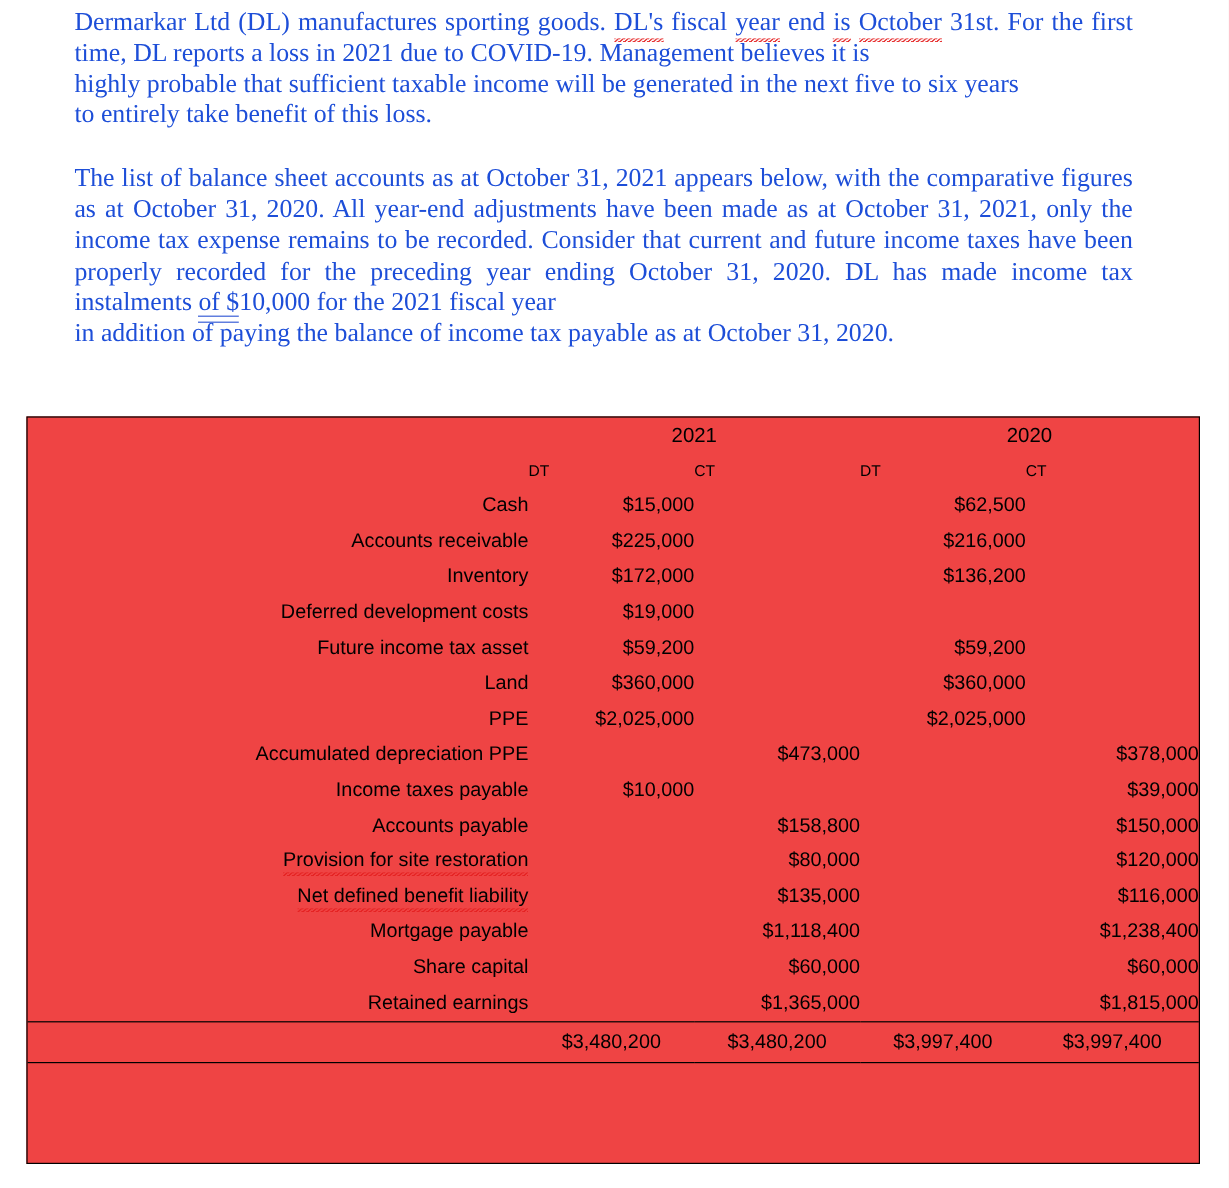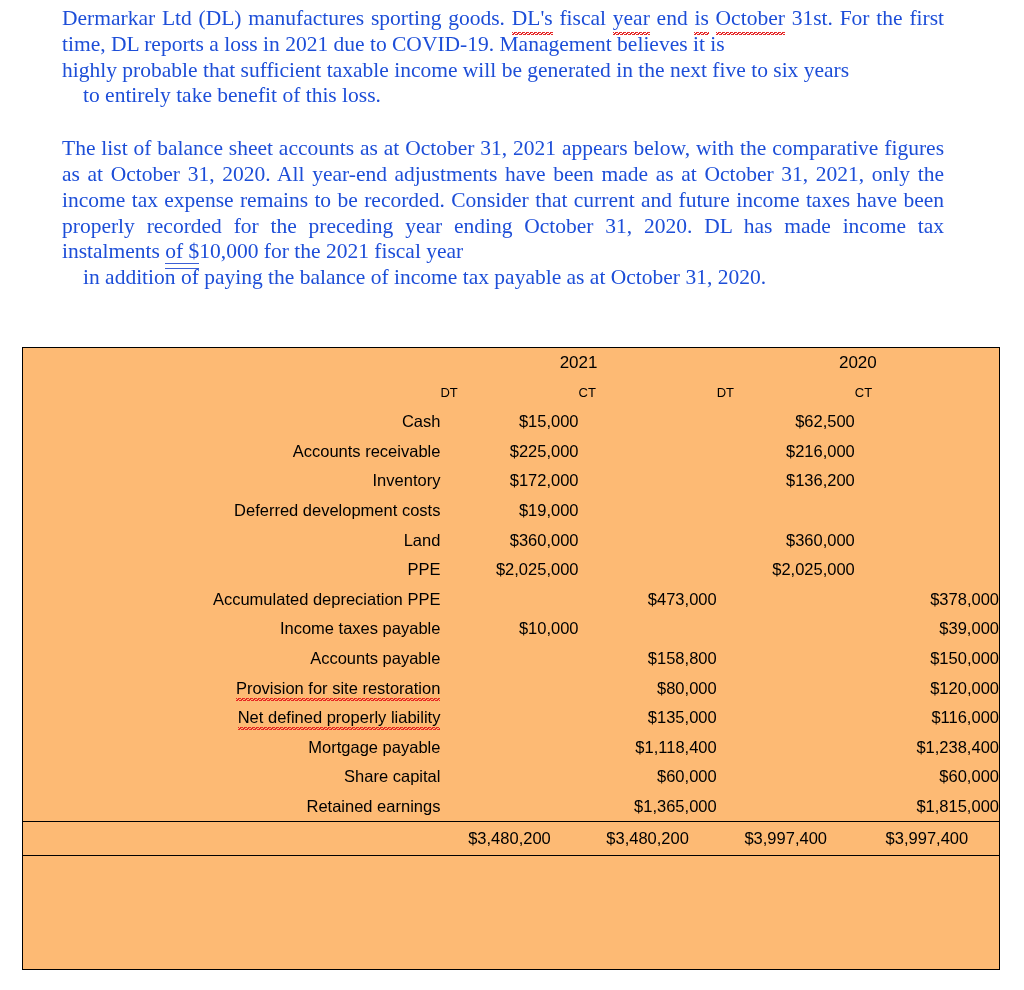--- a/index.html
+++ b/index.html
@@ -25,21 +25,21 @@
   }
   .para {
     font-family: "Liberation Serif", serif;
     font-size: 21.5px;
     line-height: 25.8px;
     color: #1d4ed8;
     text-align: justify;
     margin: 0;
   }
   .para.p2 { margin-top: 27px; }
-  .para .last-line { text-align: left; margin-left: 21px; }
+  .para .last-line { text-align: left; }
 
   
   .sq {
     position: relative;
     display: inline-block;
   }
   .sq::after {
     content: "";
     position: absolute;
     left: 0;
@@ -71,21 +71,21 @@
 
   
   .tbl-wrap {
     position: absolute;
     left: 22px;
     top: 347px;
     width: 978px;
     height: 623px;
     border: 1.6px solid #000;
     box-sizing: border-box;
-    background: #fdba74;
+    background: #ef4444;
   }
   table.ledger {
     border-collapse: collapse;
     width: 100%;
     table-layout: fixed;
     font-family: "Liberation Sans", sans-serif;
     font-size: 16.5px;
     color: #000;
   }
   table.ledger td, table.ledger th {
@@ -194,20 +194,27 @@
         <td class="num"></td>
       </tr>
       <tr class="data-row">
         <td class="label">Deferred development costs</td>
         <td class="num sep-left">$19,000</td>
         <td class="num"></td>
         <td class="num sep-left"></td>
         <td class="num"></td>
       </tr>
       <tr class="data-row">
+        <td class="label">Future income tax asset</td>
+        <td class="num sep-left">$59,200</td>
+        <td class="num"></td>
+        <td class="num sep-left">$59,200</td>
+        <td class="num"></td>
+      </tr>
+      <tr class="data-row">
         <td class="label">Land</td>
         <td class="num sep-left">$360,000</td>
         <td class="num"></td>
         <td class="num sep-left">$360,000</td>
         <td class="num"></td>
       </tr>
       <tr class="data-row">
         <td class="label">PPE</td>
         <td class="num sep-left">$2,025,000</td>
         <td class="num"></td>
@@ -236,21 +243,21 @@
         <td class="num">$150,000</td>
       </tr>
       <tr class="data-row">
         <td class="label"><span class="sq">Provision for site restoration</span></td>
         <td class="num sep-left"></td>
         <td class="num">$80,000</td>
         <td class="num sep-left"></td>
         <td class="num">$120,000</td>
       </tr>
       <tr class="data-row">
-        <td class="label"><span class="sq">Net defined properly liability</span></td>
+        <td class="label"><span class="sq">Net defined benefit liability</span></td>
         <td class="num sep-left"></td>
         <td class="num">$135,000</td>
         <td class="num sep-left"></td>
         <td class="num">$116,000</td>
       </tr>
       <tr class="data-row">
         <td class="label">Mortgage payable</td>
         <td class="num sep-left"></td>
         <td class="num">$1,118,400</td>
         <td class="num sep-left"></td>

